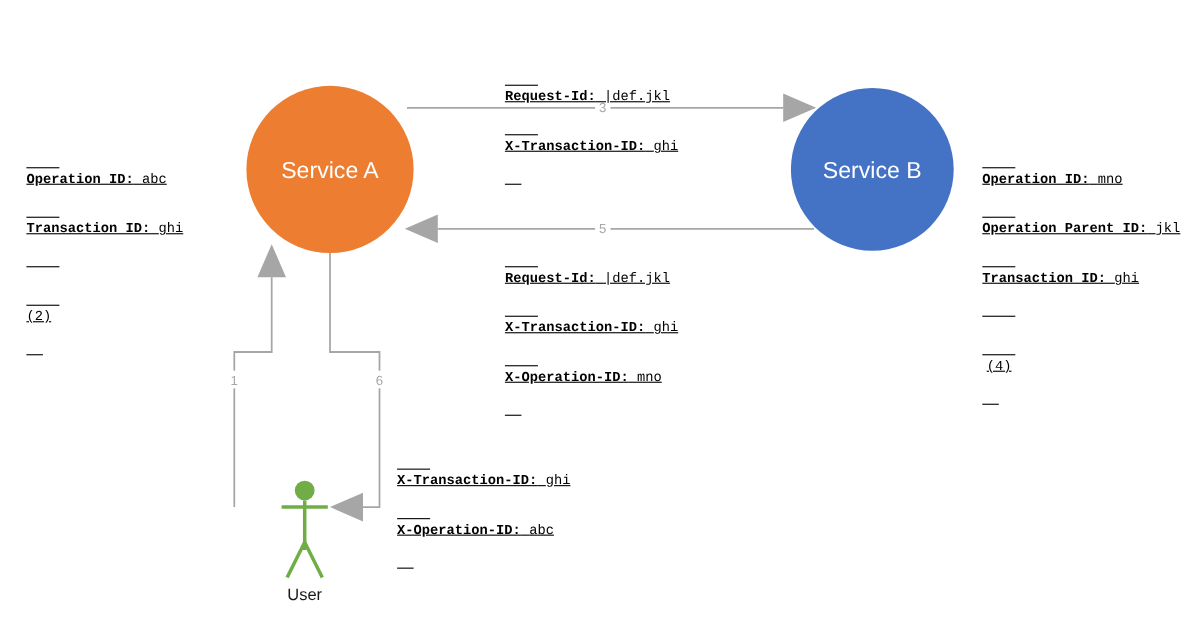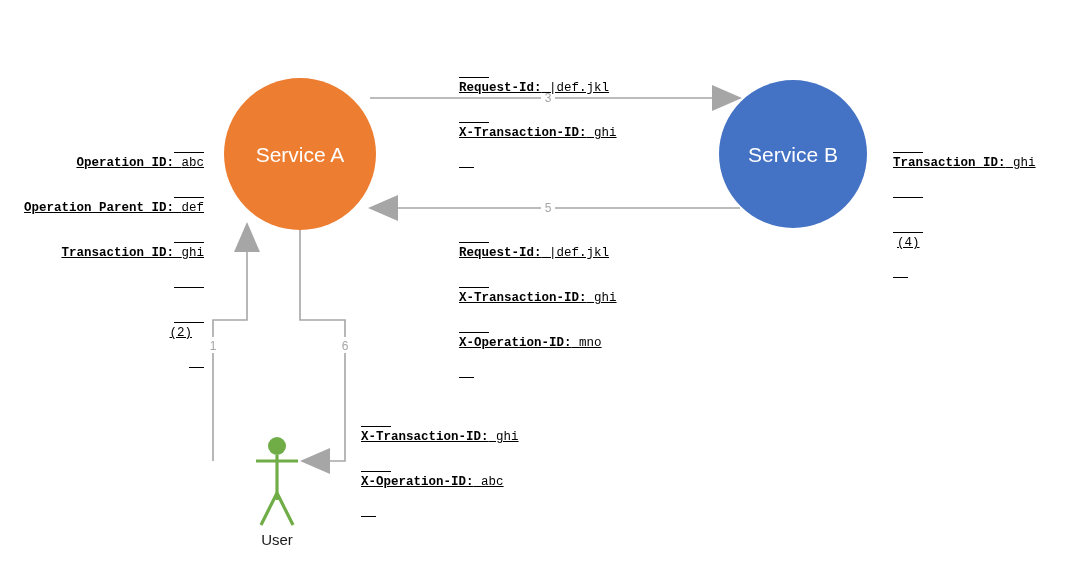--- a/index.html
+++ b/index.html
@@ -48,21 +48,20 @@
     white-space: pre;
     text-decoration: underline;
   }
   .hdr-block .k {
     font-weight: bold;
   }
   .hdr-block .v {
     font-weight: normal;
   }
   .hdr-block.right-align {
-    text-align: right;
   }
   .paren {
     font-family: "Liberation Mono", monospace;
     font-size: 12.5px;
     font-weight: normal;
     color: #000000;
     white-space: pre;
   }
 </style>
 </head>
@@ -104,27 +103,28 @@
       <line x1="256" y1="461" x2="298" y2="461" stroke="#70AD47" stroke-width="3.2"></line>
       <line x1="277" y1="493" x2="261" y2="525" stroke="#70AD47" stroke-width="3.2"></line>
       <line x1="277" y1="493" x2="293" y2="525" stroke="#70AD47" stroke-width="3.2"></line>
     </g>
     <text class="user-label" x="277" y="545" text-anchor="middle">User</text>
 
   </svg>
 
   <div class="hdr-block right-align" style="left:24px; top:126px; width:180px;">
     <div><span class="k">Operation ID:</span> <span class="v">abc</span></div>
-    <div><span class="k">Operation Parent ID:</span> <span class="v">def</span></div>
     <div><span class="k">Transaction ID:</span> <span class="v">ghi</span></div>
     <div style="height:5px;"></div>
     <div class="paren" style="padding-right:12px;">(2)</div>
   </div>
 
   <div class="hdr-block" style="left:893px; top:126px; width:190px;">
+    <div><span class="k">Operation ID:</span> <span class="v">mno</span></div>
+    <div><span class="k">Operation Parent ID:</span> <span class="v">jkl</span></div>
     <div><span class="k">Transaction ID:</span> <span class="v">ghi</span></div>
     <div style="height:5px;"></div>
     <div class="paren" style="padding-left:4px;">(4)</div>
   </div>
 
   <div class="hdr-block" style="left:459px; top:51px;">
     <div><span class="k">Request-Id:</span> <span class="v">|def.jkl</span></div>
     <div><span class="k">X-Transaction-ID:</span> <span class="v">ghi</span></div>
   </div>
 

